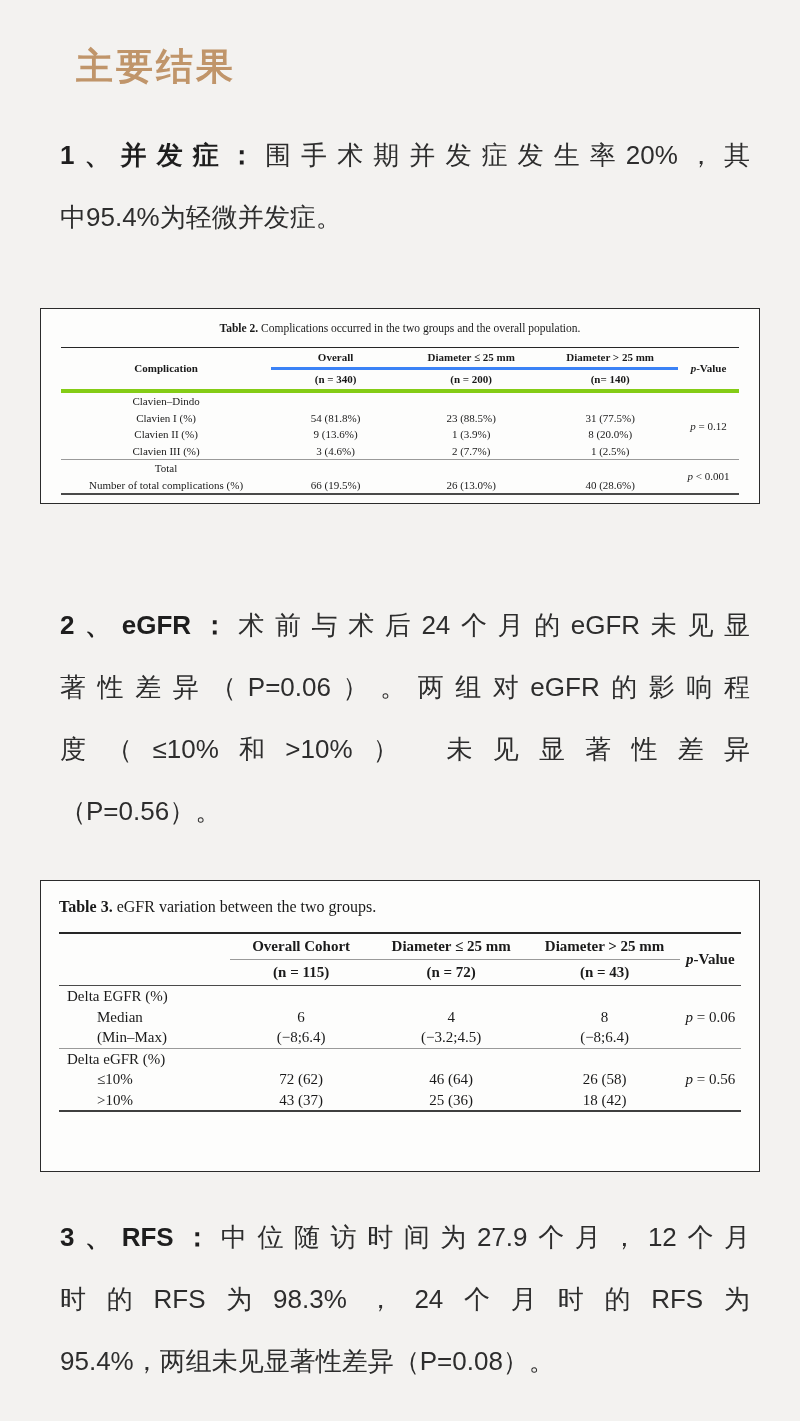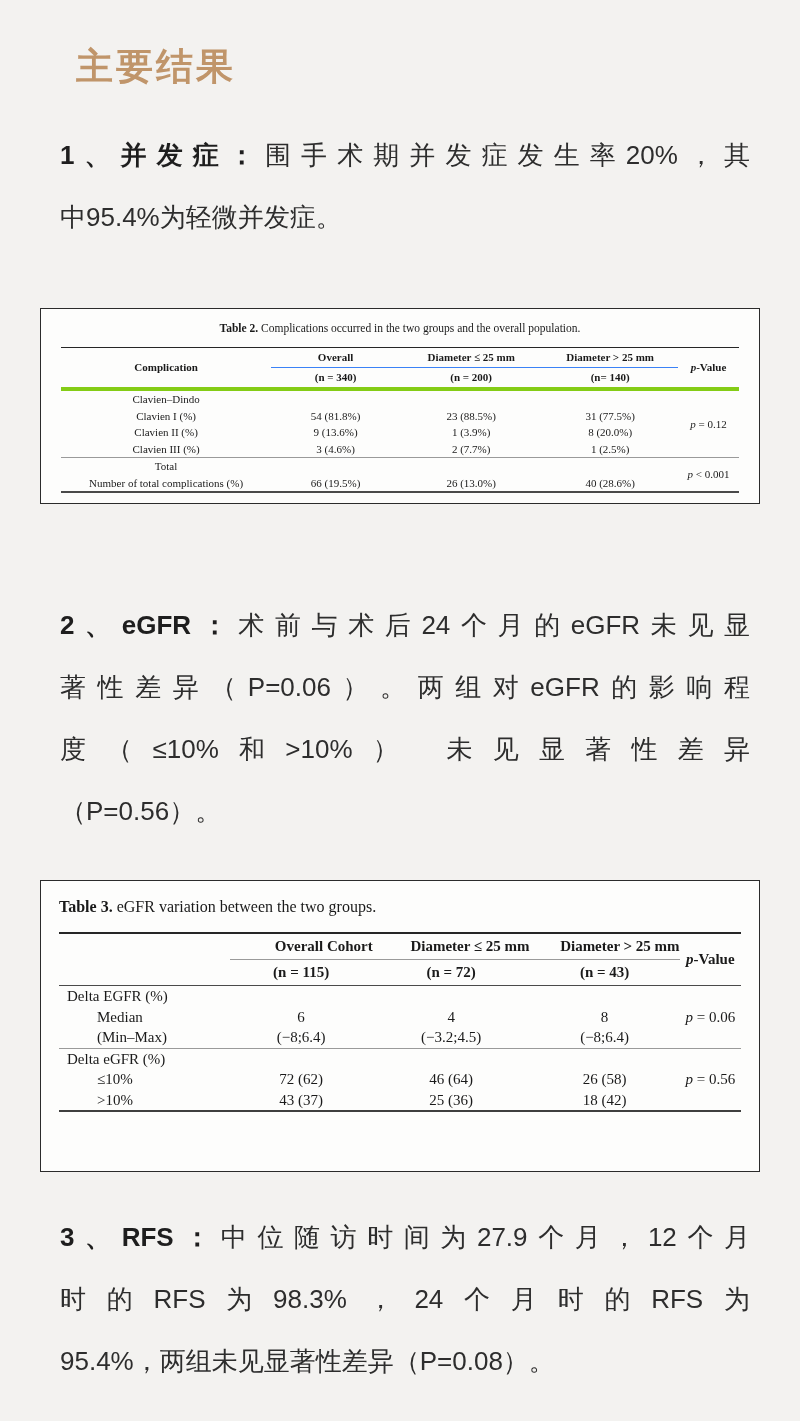--- a/index.html
+++ b/index.html
@@ -47,32 +47,32 @@
   table.paper th, table.paper td{padding:0;text-align:center;font-weight:normal;}
   table.paper thead th{font-weight:bold;}
   table.paper i{font-style:italic;}
 
   
   .t2{font-size:11px;}
   .t2 thead th{line-height:19px;}
   .t2 tbody td{line-height:16.5px;}
   .t2 .c0{width:31%;} .t2 .c1{width:19%;} .t2 .c2{width:21%;} .t2 .c3{width:20%;} .t2 .cp{width:9%;}
   .t2 tr.h1 th{border-top:1.5px solid #262626;}
-  .t2 th.sub{border-bottom:1px solid #3b82f6;}
+  .t2 th.sub{border-bottom:3px solid #3b82f6;}
   .t2 tr.h2 th, .t2 th.span2{border-bottom:4px solid #84cc16;}
   .t2 tr.sect td{border-top:1px solid #9a9a9a;}
   .t2 tr.bend td, .t2 td.bend{border-bottom:2.5px solid #4a4a4a;}
 
   
   .t3{font-size:15px;}
   .t3 thead th{line-height:25px;}
   .t3 tbody td{line-height:20.5px;}
   .t3 .c0{width:25%;} .t3 .c1{width:21%;} .t3 .c2{width:23%;} .t3 .c3{width:22%;} .t3 .cp{width:9%;}
   .t3 tr.h1 th{border-top:2px solid #262626;}
-  .t3 th.sub{border-bottom:1.5px solid #9a9a9a;text-align:right;}
+  .t3 th.sub{border-bottom:1.5px solid #9a9a9a;}
   .t3 tr.h2 th, .t3 th.span2{border-bottom:1.5px solid #4a4a4a;}
   .t3 tr.sect td{border-top:1.5px solid #9a9a9a;}
   .t3 tr.bend td, .t3 td.bend{border-bottom:2.5px solid #3f3f3f;}
   .t3 td.glab{text-align:left;padding-left:8px;}
   .t3 td.subl{text-align:left;padding-left:38px;}
 </style>
 </head>
 <body>
 
 <div>

